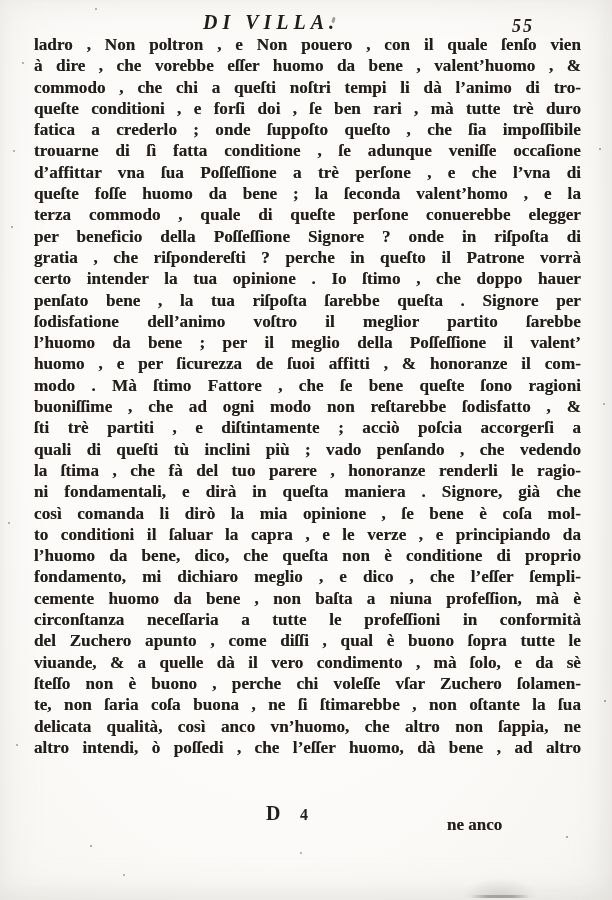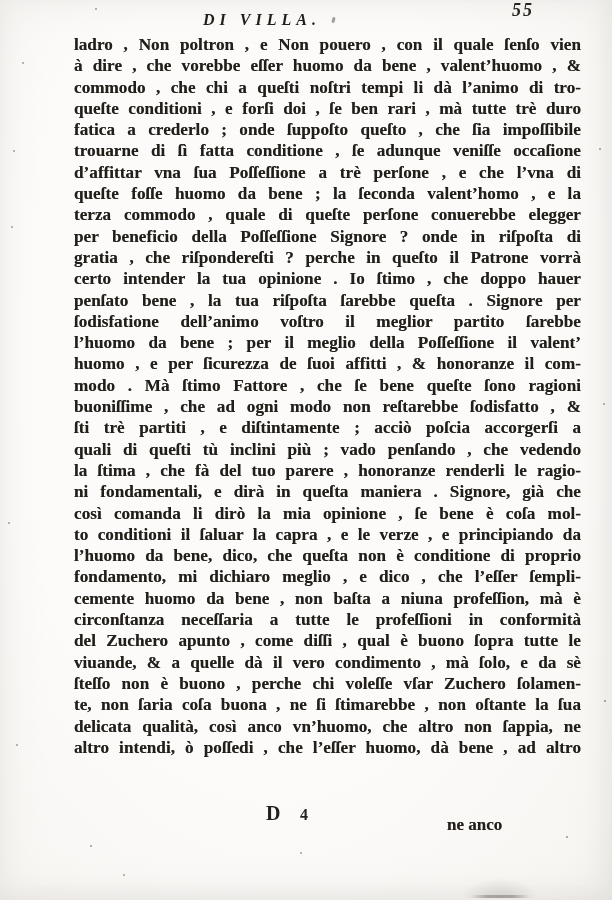--- a/index.html
+++ b/index.html
@@ -8,38 +8,37 @@
     background:#fbfaf8;
     font-family:"Liberation Serif","DejaVu Serif",serif;
   }
   .page{
     position:absolute;inset:0;
     background:radial-gradient(ellipse at 45% 40%, #fcfbf9 55%, #f7f6f3 90%, #f3f2ef 100%);
     box-shadow:inset 0 0 45px rgba(185,180,172,.18), inset -4px -6px 18px rgba(205,202,197,.22);
   }
   .header-title{
     position:absolute;top:11px;left:203px;
-    font-style:italic;font-weight:bold;font-size:16px;letter-spacing:5px;
+    font-style:italic;font-weight:bold;font-size:20px;letter-spacing:5px;
     color:#211d19;
   }
   .page-number{
-    position:absolute;top:0;left:512px;
+    position:absolute;top:16px;left:512px;
     font-style:italic;font-weight:bold;font-size:18px;letter-spacing:2px;
     color:#29241f;
   }
   .body-text{
     position:absolute;left:34px;top:34px;width:547px;
   }
   .body-text .line{
     font-size:17.2px;font-weight:bold;
     height:21.3px;line-height:21.3px;
     text-align:justify;text-align-last:justify;
     color:#221e1a;
     text-shadow:0 0 .5px rgba(30,25,20,.55);
-    margin-left:40px;
   }
   .footer-signature-letter{
     position:absolute;left:266px;top:802px;
     font-weight:bold;font-size:20px;color:#241f1a;
   }
   .footer-signature-number{
     position:absolute;left:300px;top:806px;
     font-weight:bold;font-size:16px;color:#241f1a;
   }
   .footer-catchword{

